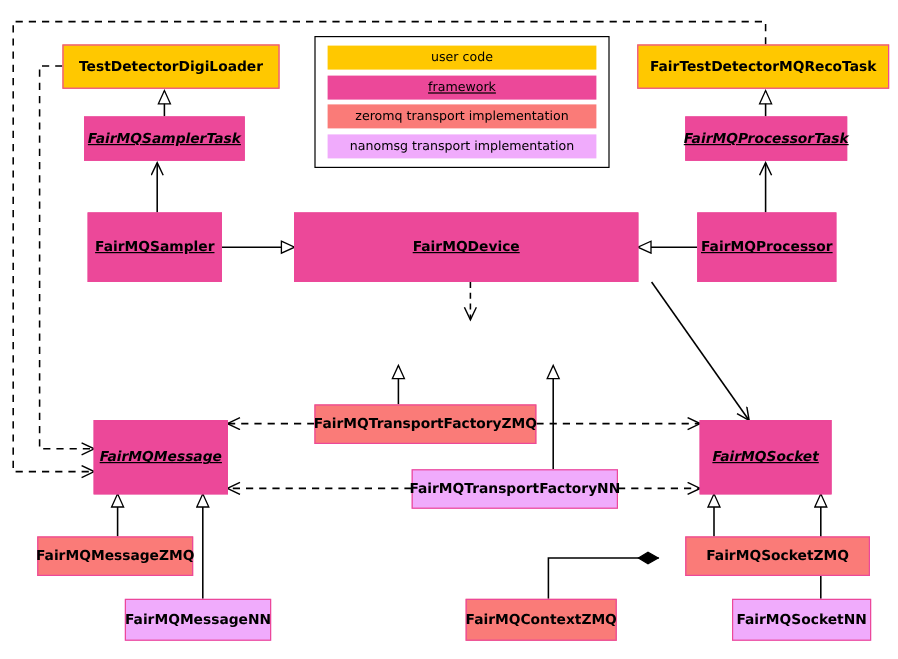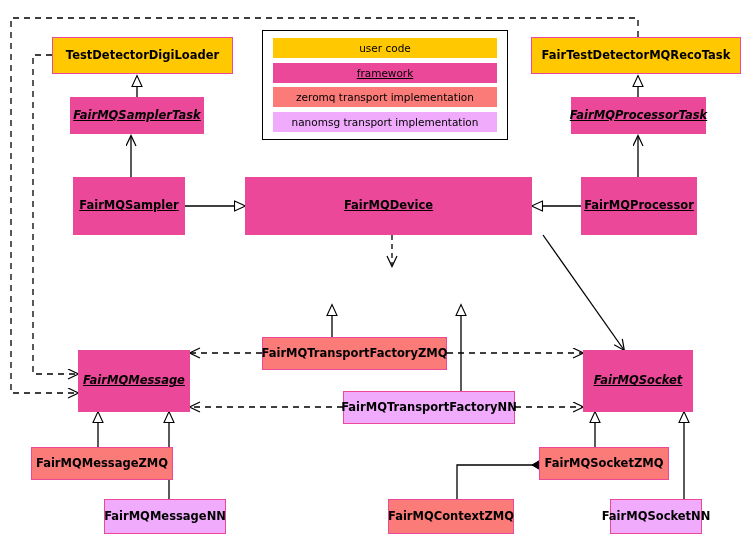--- a/index.html
+++ b/index.html
@@ -130,19 +130,19 @@
   <div class="node usercode" style="left:531px;top:37px;width:210px;height:37px;">FairTestDetectorMQRecoTask</div>
   <div class="node framework abstract" style="left:70px;top:97px;width:134px;height:37px;">FairMQSamplerTask</div>
   <div class="node framework abstract" style="left:571px;top:97px;width:135px;height:37px;">FairMQProcessorTask</div>
   <div class="node framework" style="left:73px;top:177px;width:112px;height:58px;">FairMQSampler</div>
   <div class="node framework" style="left:245px;top:177px;width:287px;height:58px;">FairMQDevice</div>
   <div class="node framework" style="left:581px;top:177px;width:116px;height:58px;">FairMQProcessor</div>
   <div class="node zmq" style="left:262px;top:337px;width:185px;height:33px;">FairMQTransportFactoryZMQ</div>
   <div class="node nn" style="left:343px;top:391px;width:172px;height:33px;">FairMQTransportFactoryNN</div>
   <div class="node framework abstract" style="left:78px;top:350px;width:112px;height:62px;">FairMQMessage</div>
   <div class="node framework abstract" style="left:583px;top:350px;width:110px;height:62px;">FairMQSocket</div>
-  <div class="node zmq" style="left:31px;top:447px;width:142px;height:33px;">FairMQMessageZMQ</div>
+  <div class="node zmq" style="left:31px;top:447px;width:130px;height:33px;">FairMQMessageZMQ</div>
   <div class="node nn" style="left:104px;top:499px;width:122px;height:35px;">FairMQMessageNN</div>
-  <div class="node zmq" style="left:539px;top:447px;width:130px;height:33px;">FairMQSocketZMQ</div>
-  <div class="node nn" style="left:610px;top:499px;width:92px;height:35px;">FairMQSocketNN</div>
+  <div class="node zmq" style="left:571px;top:447px;width:154px;height:33px;">FairMQSocketZMQ</div>
+  <div class="node nn" style="left:610px;top:499px;width:116px;height:35px;">FairMQSocketNN</div>
   <div class="node zmq" style="left:388px;top:499px;width:126px;height:35px;">FairMQContextZMQ</div>
 
 </div>
 
 </body></html>

